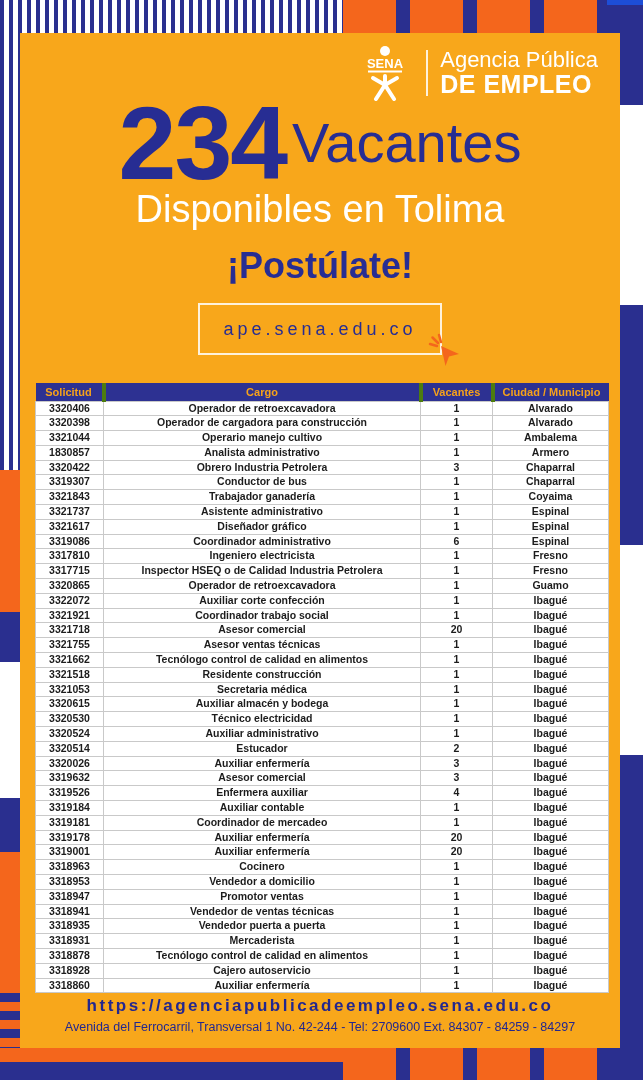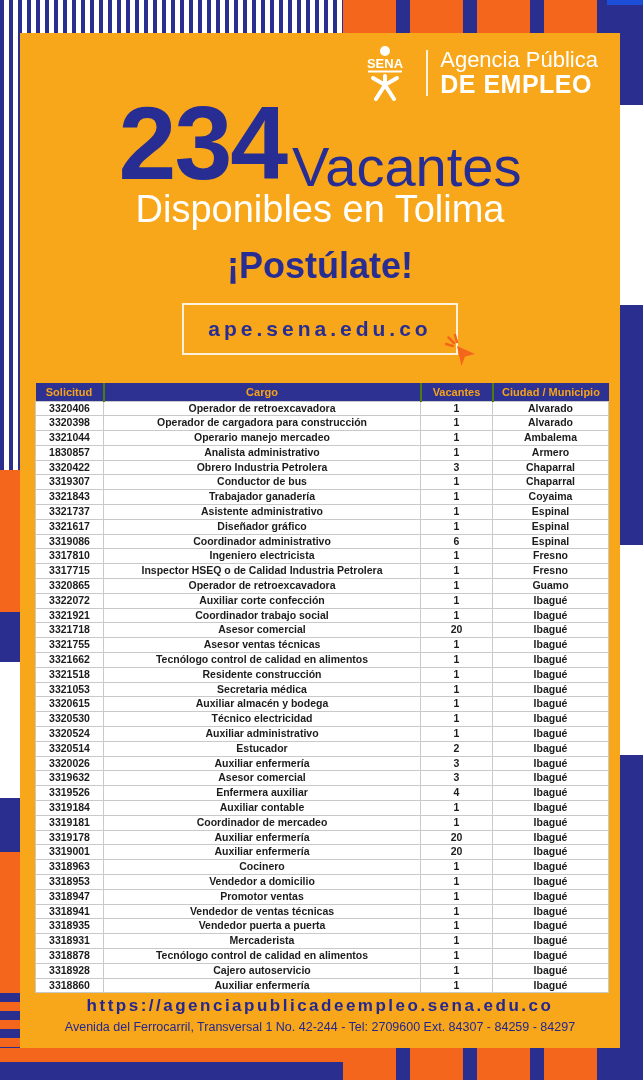--- a/index.html
+++ b/index.html
@@ -36,34 +36,34 @@
 
   
   .card { position:absolute; left:20px; top:33px; width:600px; height:1015px; background:#F8A71B; }
 
   .brand-row { position:absolute; top:12px; right:22px; display:flex; align-items:center; gap:12px; }
   .brand-divider { width:2px; height:46px; background:rgba(255,255,255,.85); }
   .brand-text { color:#ffffff; line-height:1.05; }
   .brand-line1 { font-size:22px; font-weight:400; }
   .brand-line2 { font-size:25px; font-weight:700; letter-spacing:.5px; }
 
-  .hero-line1 { position:absolute; top:58px; left:0; width:100%; display:flex; justify-content:center; align-items:flex-end; gap:6px; color:#272D93; }
+  .hero-line1 { position:absolute; top:58px; left:0; width:100%; display:flex; justify-content:center; align-items:center; gap:6px; color:#272D93; }
   .hero-count { font-size:104px; font-weight:700; letter-spacing:-2px; line-height:1; }
   .hero-count-label { font-size:56px; font-weight:400; line-height:1; }
   .hero-sub { position:absolute; top:155px; left:0; width:100%; text-align:center; color:#ffffff; font-size:38px; font-weight:400; }
   .hero-cta { position:absolute; top:212px; left:0; width:100%; text-align:center; color:#272D93; font-size:36px; font-weight:700; }
 
-  .url-box { position:absolute; top:270px; left:50%; transform:translateX(-50%); width:276px; height:52px;
+  .url-box { position:absolute; top:270px; left:50%; transform:translateX(-50%); width:244px; height:52px;
     border:2px solid rgba(255,255,255,.85); display:flex; align-items:center; justify-content:center;
-    color:#272D93; font-size:21px; font-weight:700; letter-spacing:4px; cursor:pointer; }
+    color:#272D93; font-size:18px; font-weight:400; letter-spacing:4px; cursor:pointer; }
   .cursor-icon { position:absolute; right:-22px; bottom:-14px; }
 
   
   .jobs-table { position:absolute; left:15px; top:350px; width:573px; border-collapse:collapse; table-layout:fixed; }
-  .jobs-table th { background:#2D3192; color:#F6A21A; font-size:11px; font-weight:700; height:18px; text-align:center; border-left:2px solid #4d7c0f; }
+  .jobs-table th { background:#2D3192; color:#F6A21A; font-size:11px; font-weight:700; height:18px; text-align:center; border-left:4px solid #4d7c0f; }
   .jobs-table th:first-child { border-left:none; }
   .jobs-table td { background:#ffffff; color:#1c1c1c; font-size:10.5px; font-weight:700; line-height:13.8px; height:13.8px;
     text-align:center; border:1px solid #c9c9c9; padding:0 2px; white-space:nowrap; overflow:hidden; }
 
   
   .footer { position:absolute; left:0; top:963px; width:100%; text-align:center; color:#23278F; }
   .footer-url { font-size:17px; font-weight:700; letter-spacing:2.5px; cursor:pointer; }
   .footer-address { margin-top:4px; font-size:12.5px; font-weight:400; }
 </style>
 </head>
@@ -148,21 +148,21 @@
             <td>Alvarado</td>
           </tr>
           <tr>
             <td>3320398</td>
             <td>Operador de cargadora para construcción</td>
             <td>1</td>
             <td>Alvarado</td>
           </tr>
           <tr>
             <td>3321044</td>
-            <td>Operario manejo mercadeo</td>
+            <td>Operario manejo cultivo</td>
             <td>1</td>
             <td>Ambalema</td>
           </tr>
           <tr>
             <td>1830857</td>
             <td>Analista administrativo</td>
             <td>1</td>
             <td>Armero</td>
           </tr>
           <tr>

